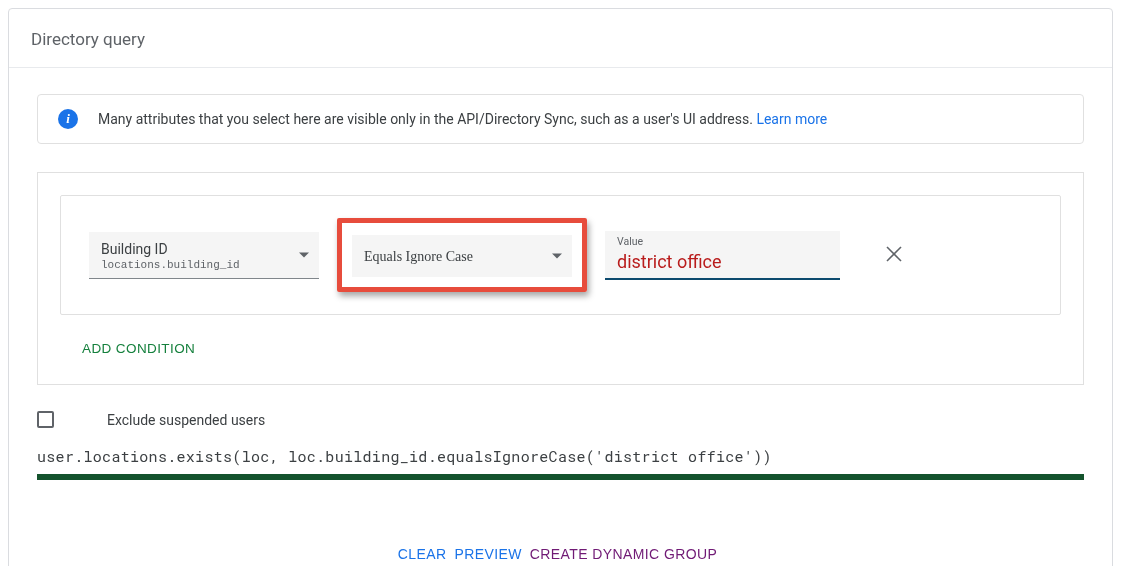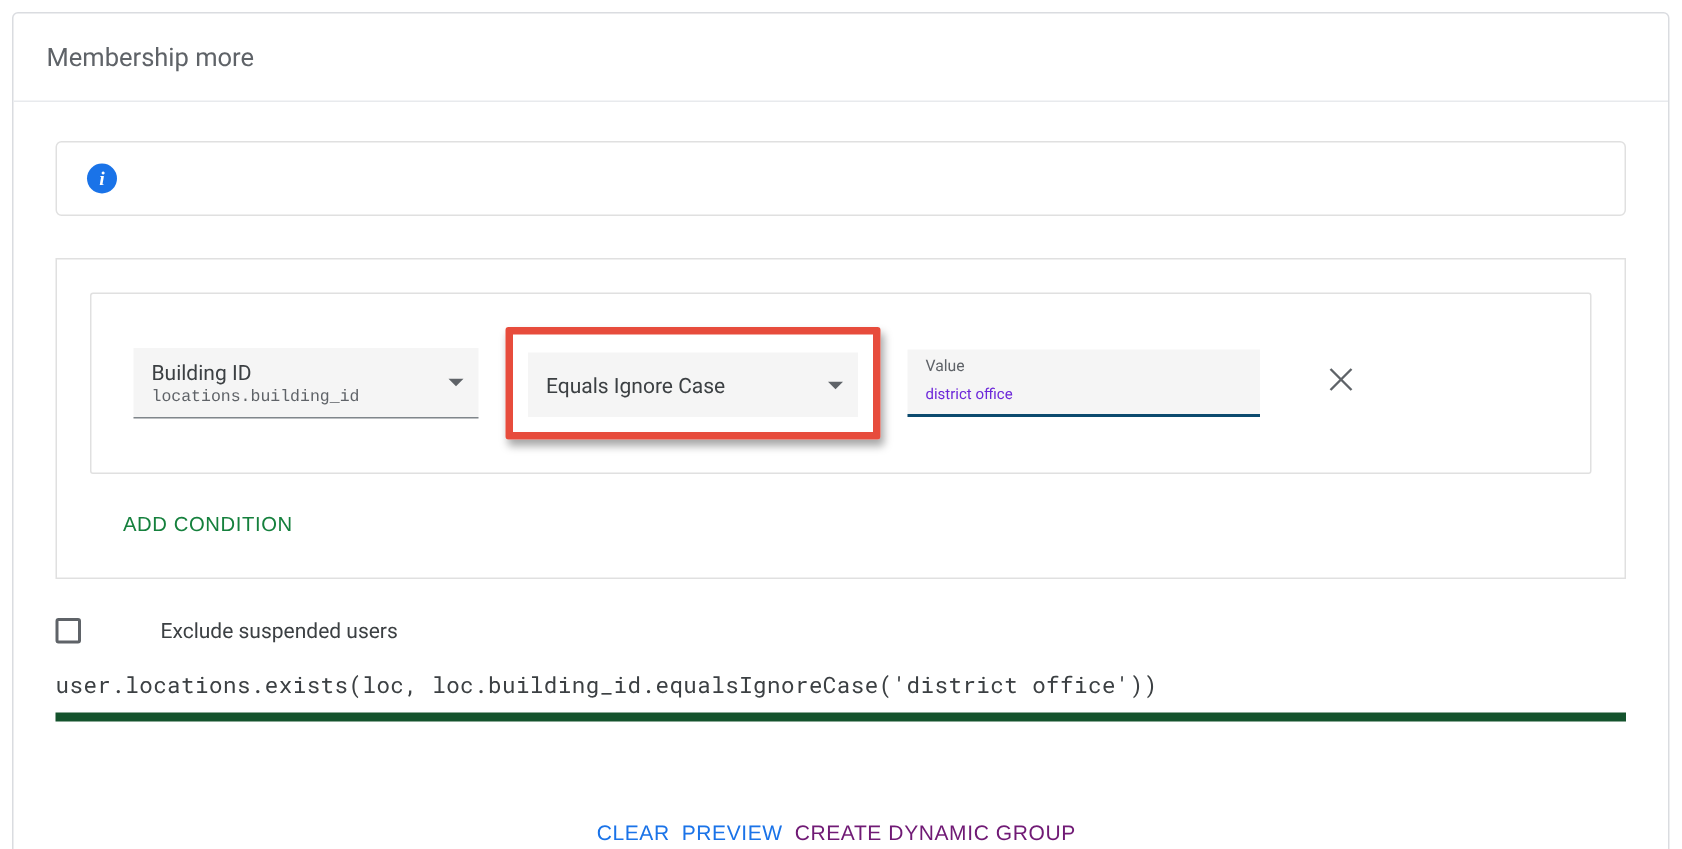--- a/index.html
+++ b/index.html
@@ -109,20 +109,21 @@
       height: 0;
       border-left: 5px solid transparent;
       border-right: 5px solid transparent;
       border-top: 5px solid #5f6368;
     }
     .operator-wrap {
       border: 5px solid #e74c3c;
       padding: 12px 10px 10px 10px;
       border-radius: 2px;
       box-shadow: 2px 4px 6px rgba(0,0,0,0.35);
+      font-family: Liberation Serif, serif;
     }
     .operator-field {
       background: #f5f5f5;
       width: 220px;
       padding: 12px 12px;
       position: relative;
       cursor: pointer;
     }
     .operator-label {
       font-size: 14px;
@@ -135,22 +136,22 @@
       padding: 4px 12px 6px 12px;
     }
     .value-mini-label {
       font-size: 10.5px;
       color: #5f6368;
       line-height: 14px;
     }
     .value-input {
       border: none;
       background: transparent;
-      font-size: 10px;
-      color: #6d28d9;
+      font-size: 18px;
+      color: #b91c1c;
       width: 100%;
       outline: none;
       padding: 2px 0 0 0;
       font-family: inherit;
     }
     .remove-x {
       font-size: 18px;
       color: #5f6368;
       cursor: pointer;
       padding: 6px 10px;
@@ -215,27 +216,30 @@
     .btn-disabled {
       color: #701a75;
       cursor: default;
     }
   </style>
 </head>
 <body>
 
 <div class="outer-card">
   <div class="card-header">
-    <div class="card-title">Membership more</div>
+    <div class="card-title">Directory query</div>
   </div>
 
   <div class="card-body">
 
     <div class="info-banner">
       <span class="info-icon">i</span>
+      <span class="info-text">
+        <span>Many attributes that you select here are visible only in the API/Directory Sync, such as a user's UI address. </span><a class="learn-link">Learn more</a>
+      </span>
     </div>
 
     <div class="conditions-box">
       <div class="condition-row-outer">
 
         <div class="field-block">
           <div class="attr-field">
             <div class="attr-label">Building ID</div>
             <div class="attr-sub">locations.building_id</div>
             <div class="chevron"></div>

